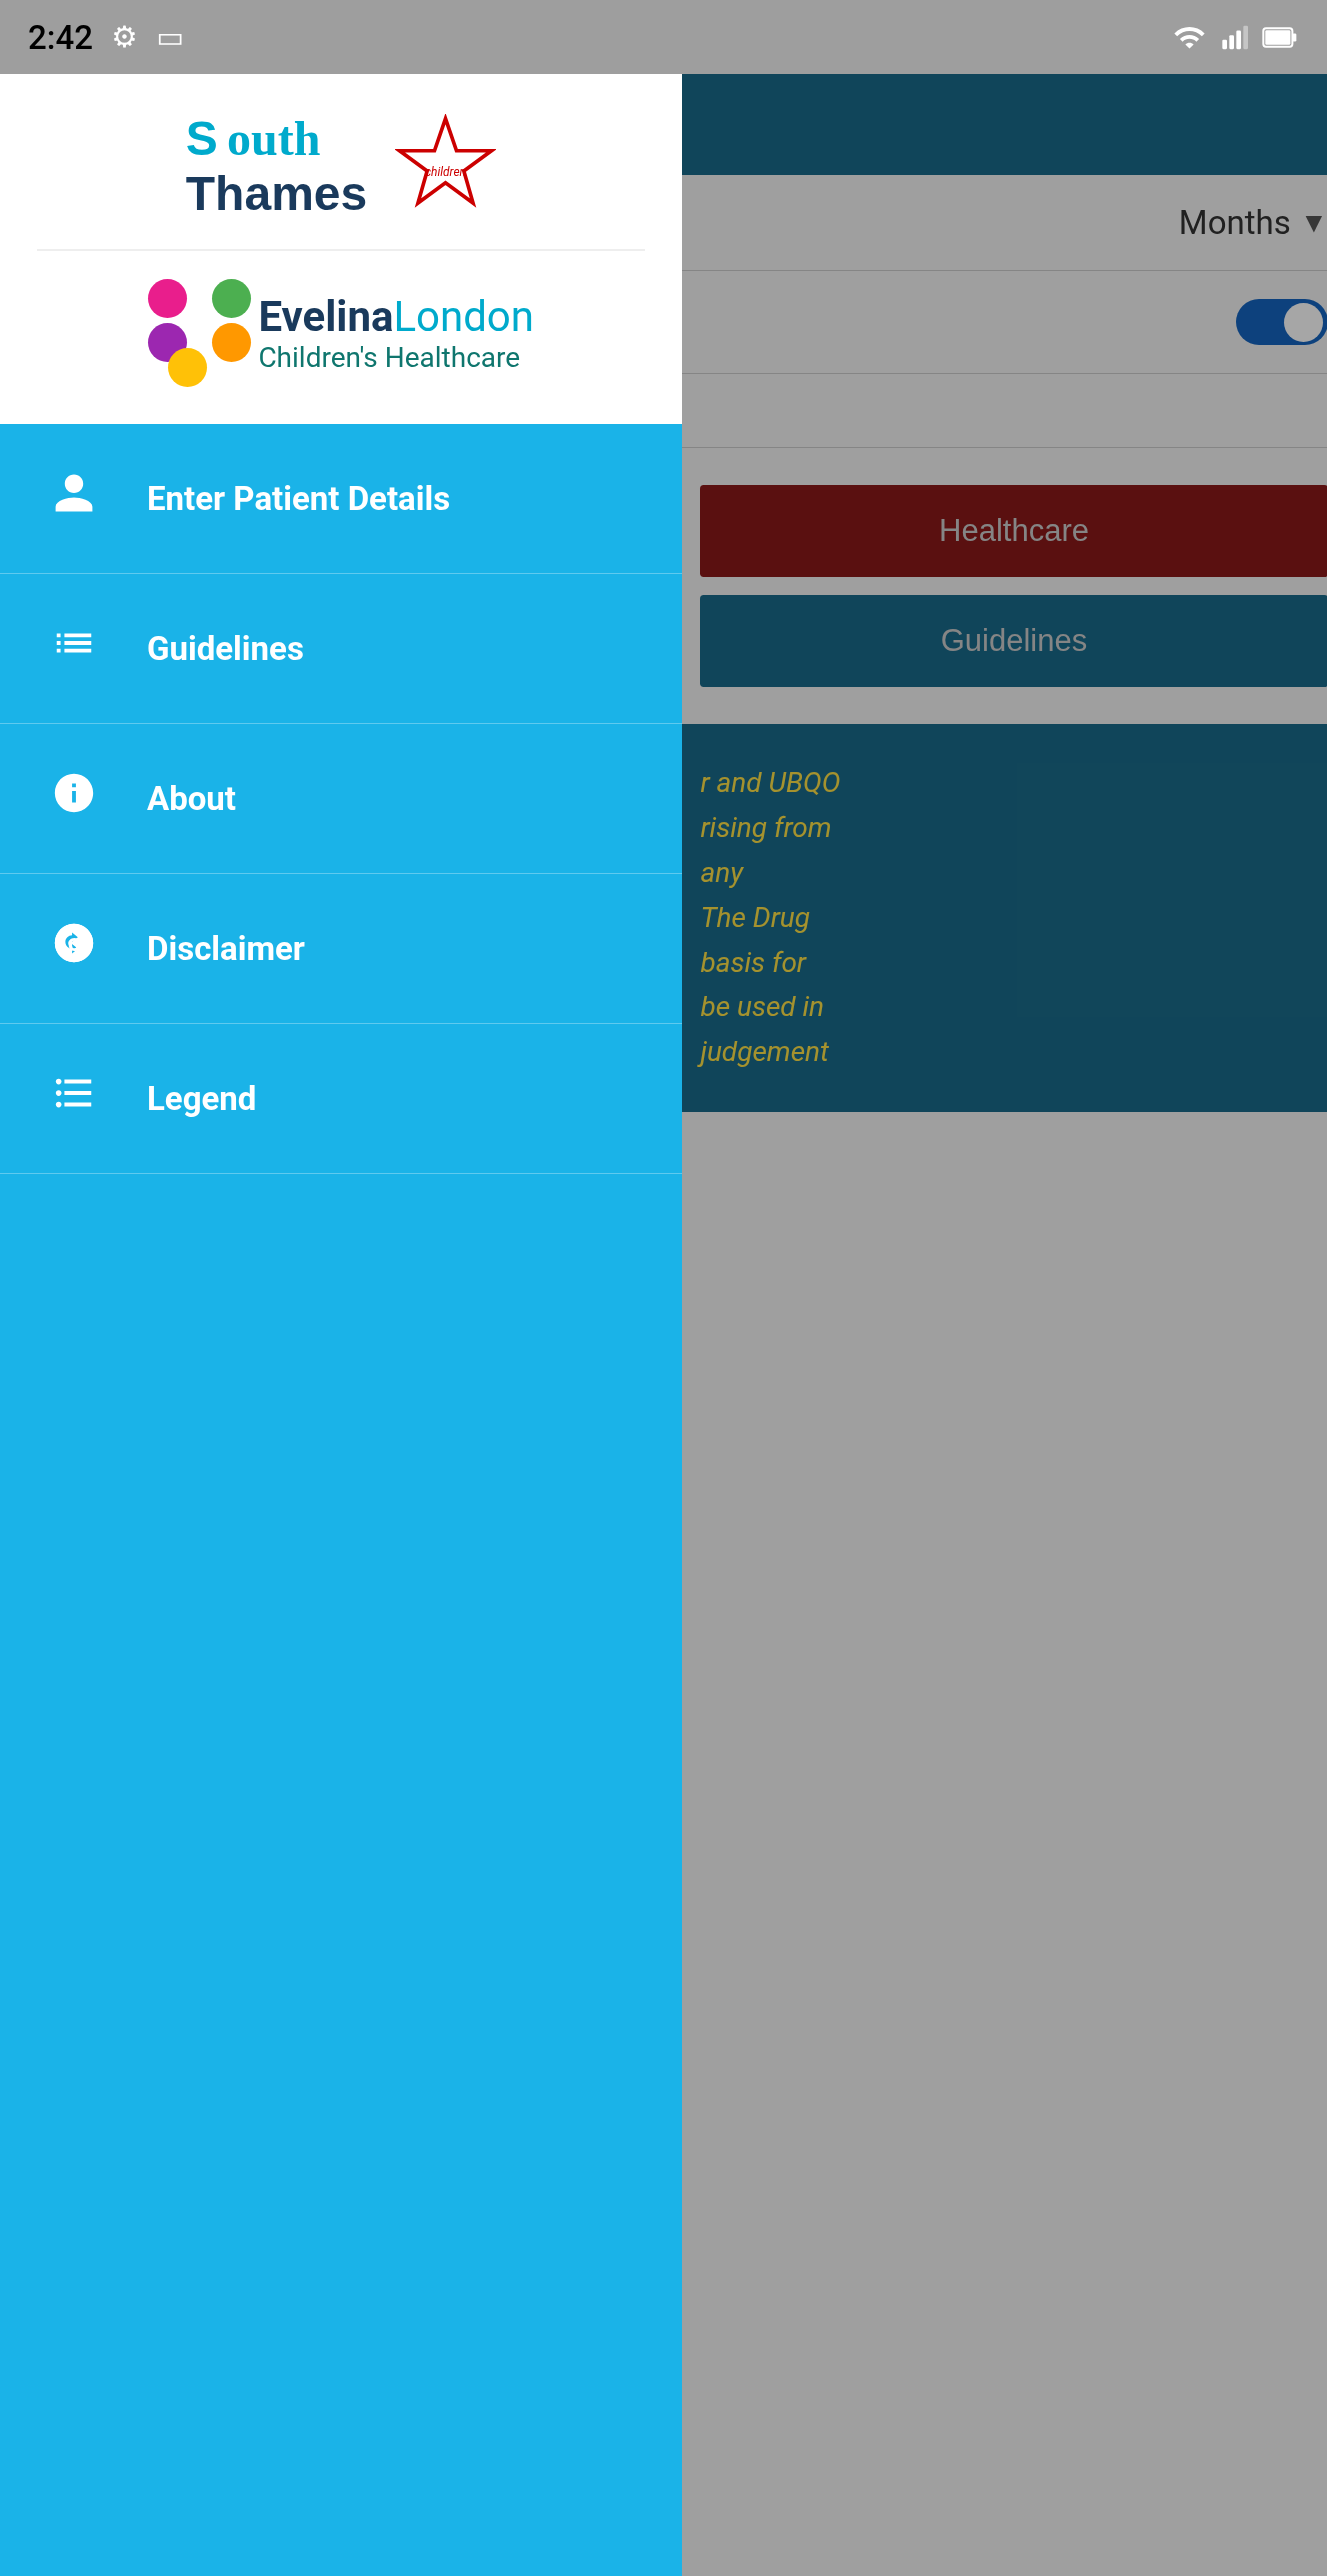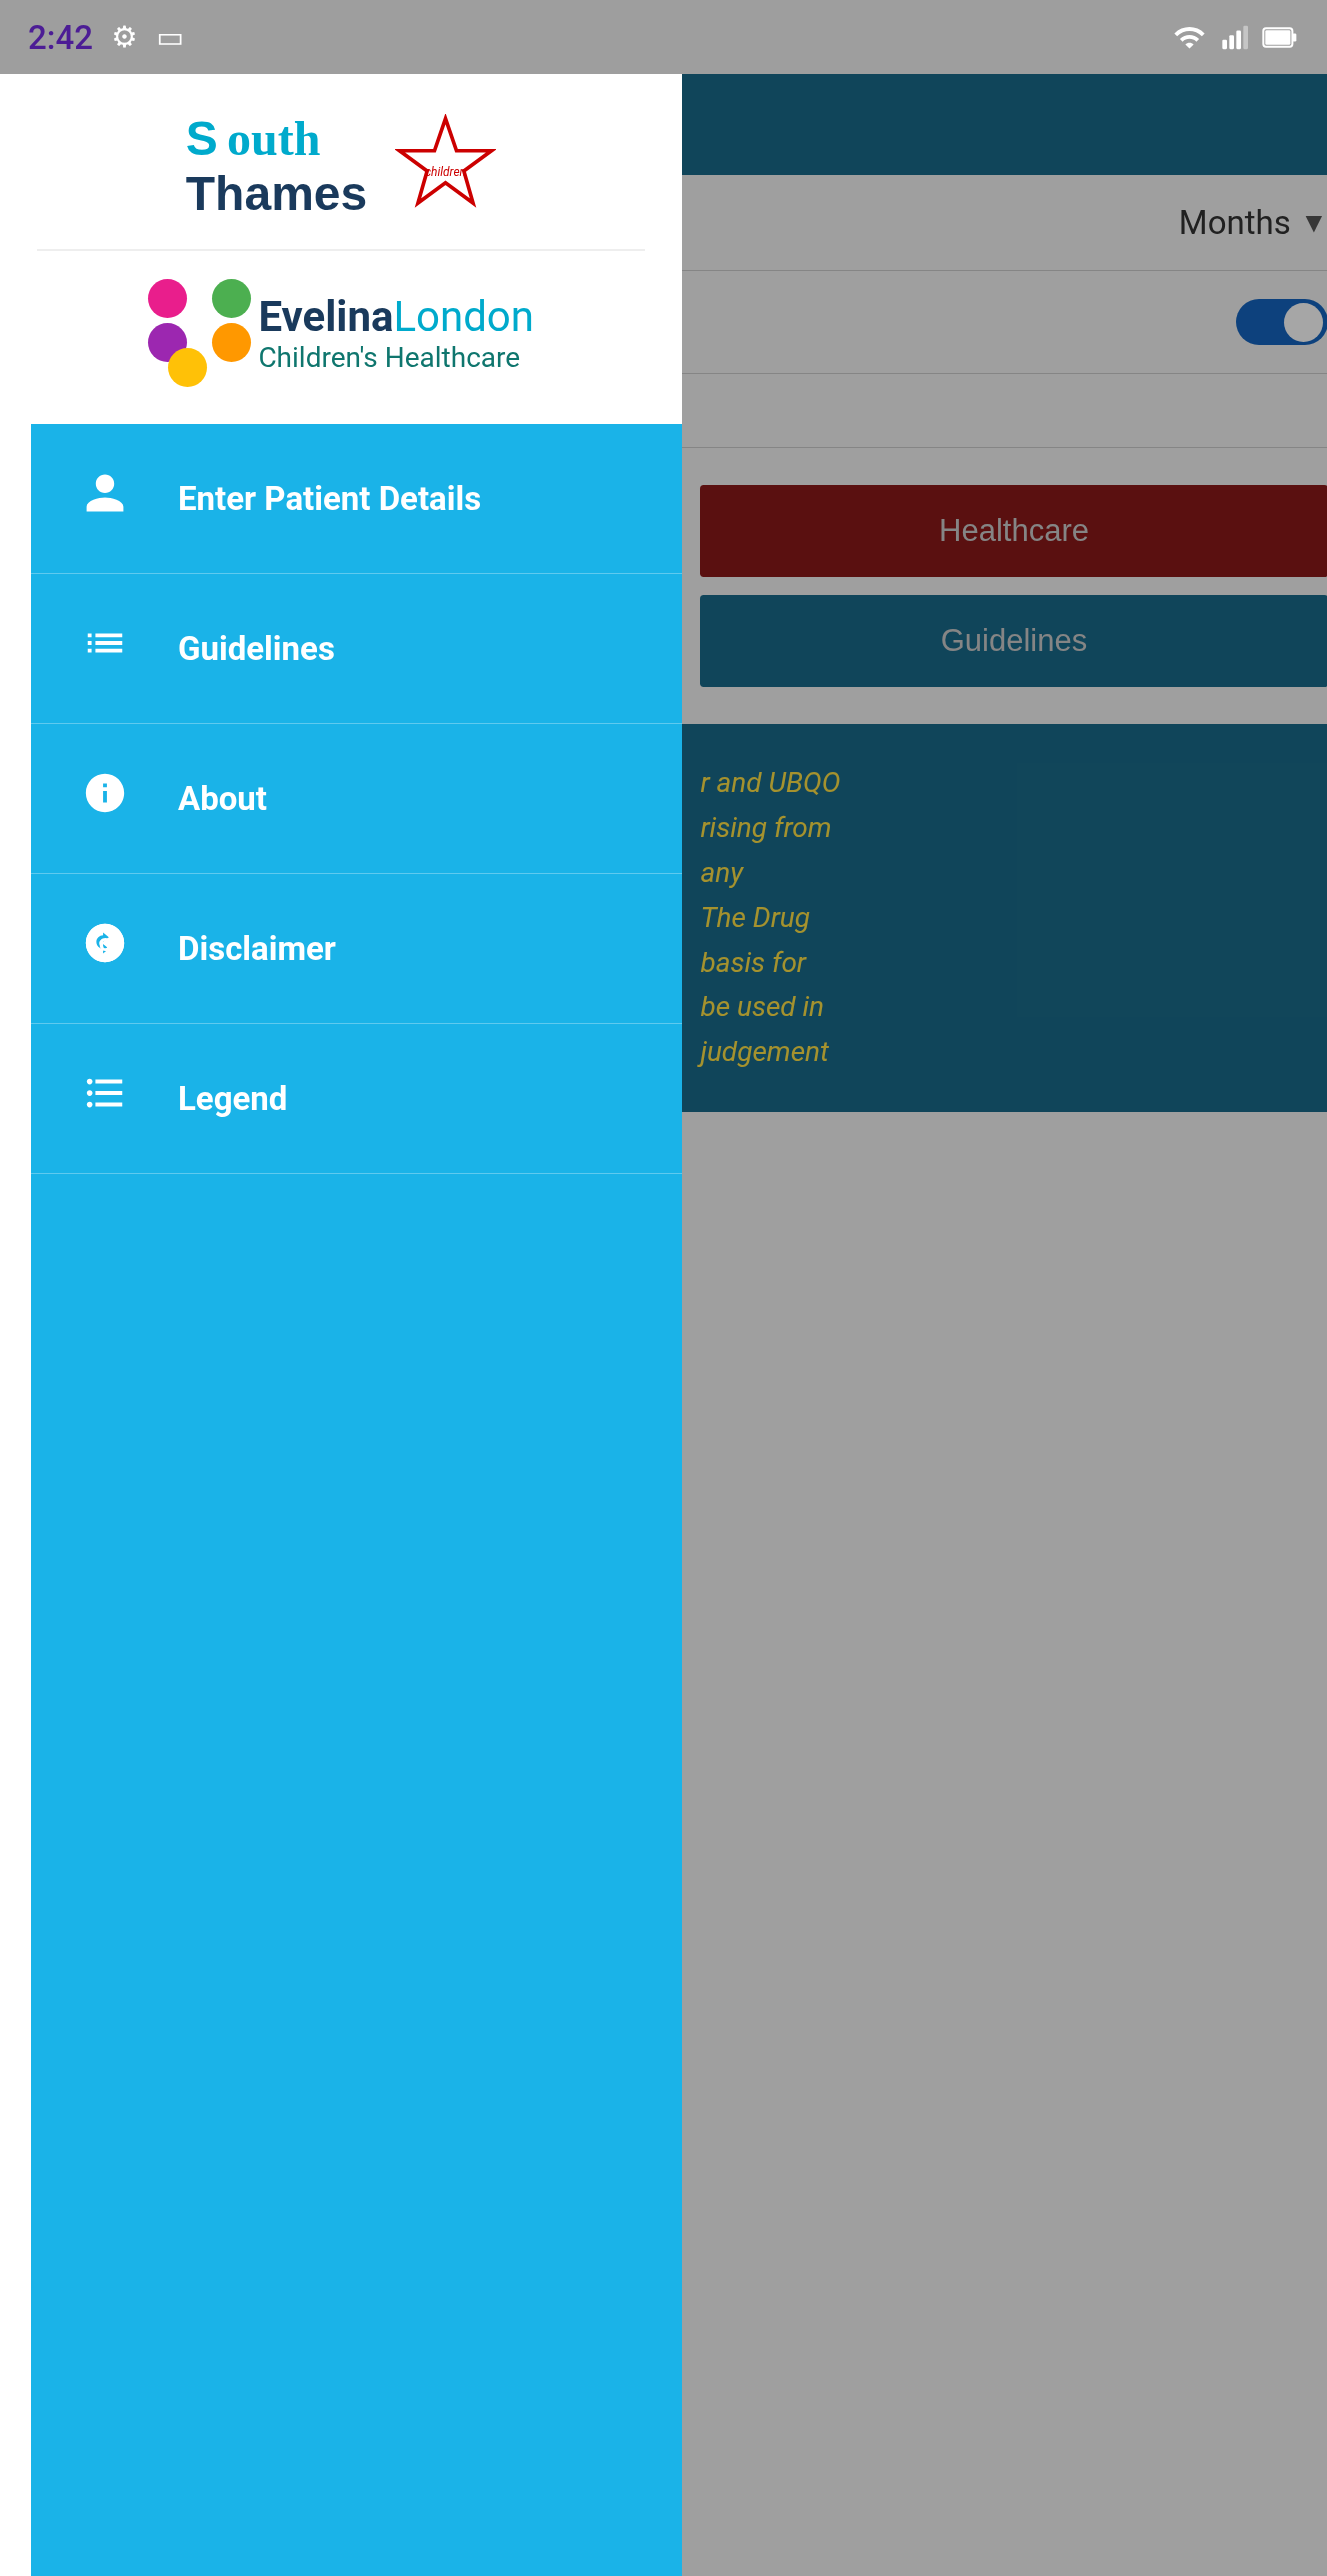--- a/index.html
+++ b/index.html
@@ -32,21 +32,21 @@
       z-index: 50;
     }
 
     .status-bar-left {
       display: flex;
       align-items: center;
       gap: 18.4px;
     }
 
     .status-time {
-      color: #4c1d95;
+      color: #000000;
       font-size: 33px;
       font-weight: 500;
     }
 
     .status-icon {
       color: white;
       font-size: 29.5px;
     }
 
     .status-bar-right {
@@ -228,21 +228,20 @@
       display: flex;
       flex-direction: column;
     }
 
     
     .menu-area {
       background: #1ab3e8;
       flex: 1;
       display: flex;
       flex-direction: column;
-      margin-left: 31px;
     }
 
     .menu-item {
       display: flex;
       align-items: center;
       gap: 46px;
       padding: 46px 46px;
       border-bottom: 0.9px solid rgba(255,255,255,0.3);
       cursor: pointer;
     }

